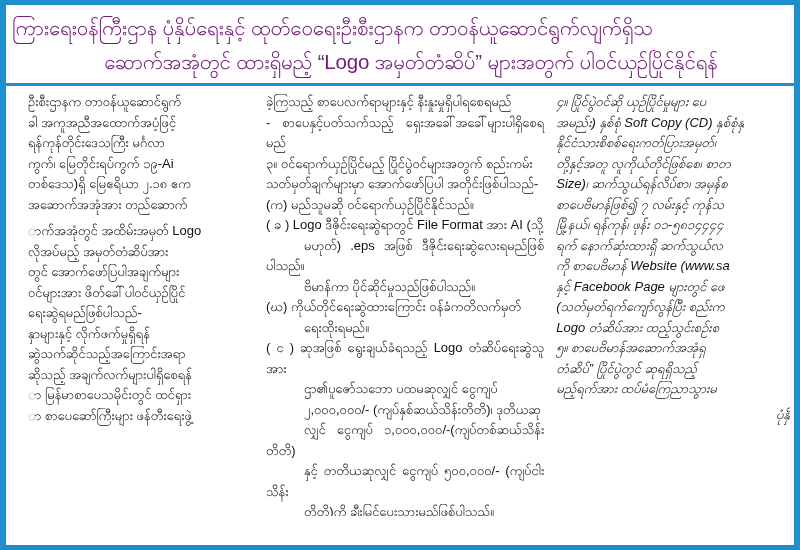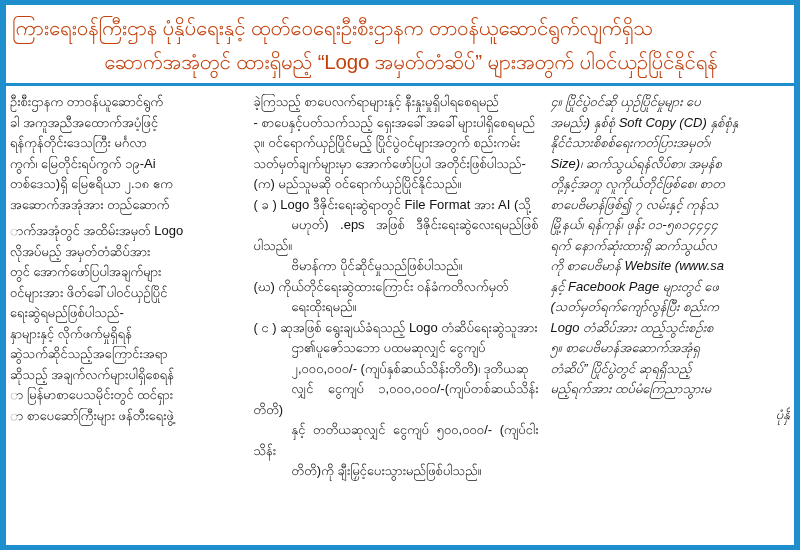--- a/index.html
+++ b/index.html
@@ -31,21 +31,21 @@
     background: #ffffff;
     padding: 0;
   }
   
   .headline {
     box-sizing: border-box;
     padding: 6px 6px 4px 6px;
     border-bottom: 3px solid #1f8ecd;
   }
   .headline .line {
-    color: #c2410c;
+    color: #701a75;
     font-size: 20.5px;
     line-height: 34px;
     letter-spacing: -0.2px;
     white-space: nowrap;
     overflow: hidden;
     font-weight: 400;
   }
   .headline .line2 {
     text-align: center;
     text-indent: 22px;
@@ -60,20 +60,21 @@
   .col {
     box-sizing: border-box;
     font-size: 13px;
     line-height: 20.5px;
     color: #111111;
     overflow: hidden;
   }
   .col1 {
     width: 240px;
     padding-right: 5px;
+    margin-left: 18px;
   }
   .col2 {
     width: 300px;
     padding: 0 6px;
   }
   .col3 {
     width: 248px;
     padding-left: 6px;
     font-style: italic;
   }
@@ -139,22 +140,22 @@
         <div class="p" style="text-indent:38px">၂,၀၀၀,၀၀၀/- (ကျပ်နှစ်ဆယ်သိန်းတိတိ)၊ ဒုတိယဆု</div>
         <div class="p" style="text-indent:38px">လျှင် ငွေကျပ် ၁,၀၀၀,၀၀၀/-(ကျပ်တစ်ဆယ်သိန်းတိတိ)</div>
         <div class="p" style="text-indent:38px">နှင့် တတိယဆုလျှင် ငွေကျပ် ၅၀၀,၀၀၀/- (ကျပ်ငါးသိန်း</div>
         <div class="p" style="text-indent:38px">တိတိ)ကို ချီးမြှင့်ပေးသွားမည်ဖြစ်ပါသည်။</div>
       </div>
 
       <div class="col col3">
         <div class="p">၄။    ပြိုင်ပွဲဝင်ဆို ယှဉ်ပြိုင်မှုများ ပေ</div>
         <div class="p">အမည်း) နှစ်စုံ Soft Copy (CD) နှစ်စုံနှ</div>
         <div class="p">နိုင်ငံသားစိစစ်ရေးကတ်ပြားအမှတ်၊</div>
+        <div class="p">တို့နှင့်အတူ လူကိုယ်တိုင်ဖြစ်စေ၊ စာတ</div>
         <div class="p">Size)၊ ဆက်သွယ်ရန်လိပ်စာ၊ အမှန်စ</div>
-        <div class="p">တို့နှင့်အတူ လူကိုယ်တိုင်ဖြစ်စေ၊ စာတ</div>
         <div class="p">စာပေဗိမာန်ဖြစ်၍ ၇ လမ်းနှင့် ကုန်သ</div>
         <div class="p">မြို့နယ်၊ ရန်ကုန်၊ ဖုန်း ၀၁-၅၈၁၄၄၄၄</div>
         <div class="p">ရက် နောက်ဆုံးထားရှိ ဆက်သွယ်လ</div>
         <div class="p">ကို စာပေဗိမာန် Website (www.sa</div>
         <div class="p">နှင့် Facebook Page များတွင်  ဖေ</div>
         <div class="p">(သတ်မှတ်ရက်ကျော်လွန်ပြီး စည်းက</div>
         <div class="p">Logo တံဆိပ်အား ထည့်သွင်းစဉ်းစ</div>
         <div class="p">၅။    စာပေဗိမာန်အဆောက်အအုံရှ</div>
         <div class="p">တံဆိပ်” ပြိုင်ပွဲတွင် ဆုရရှိသည့်</div>
         <div class="p">မည့်ရက်အား ထပ်မံကြေညာသွားမ</div>

